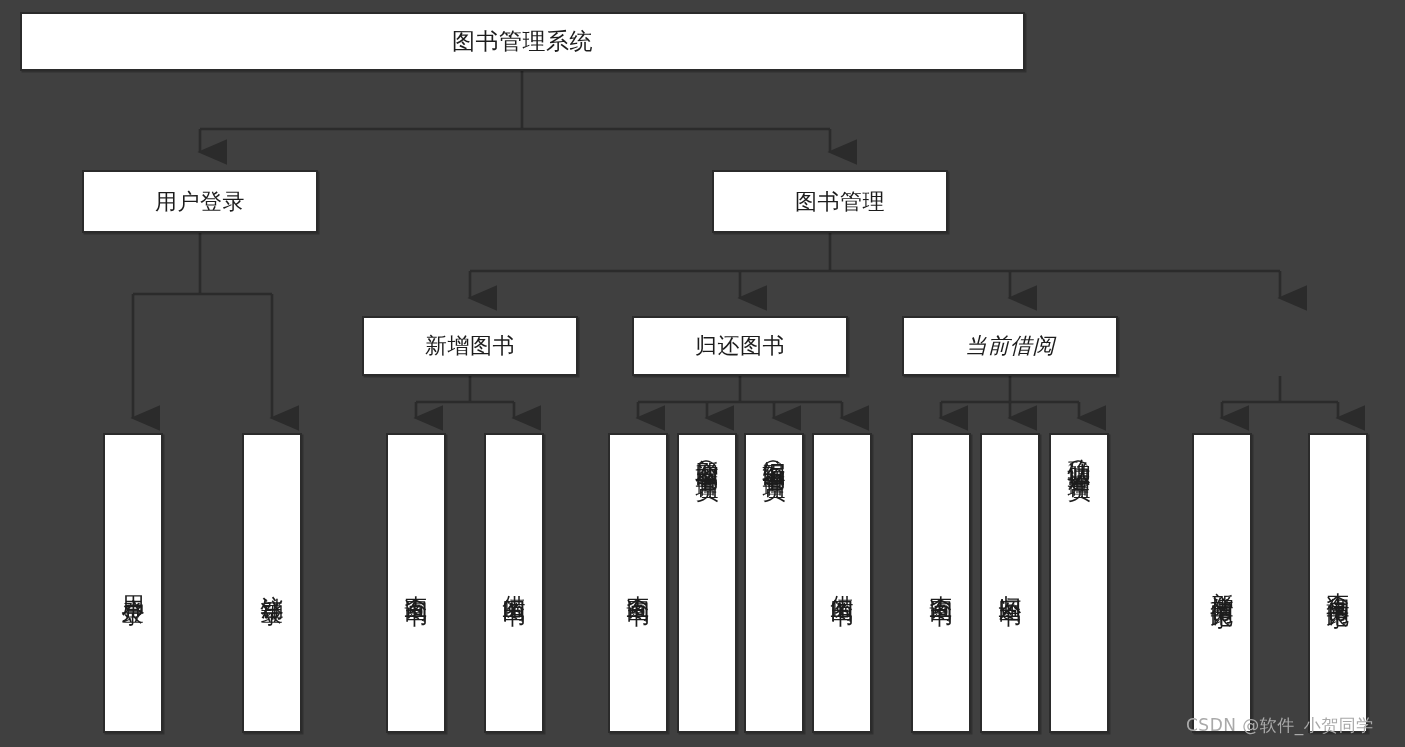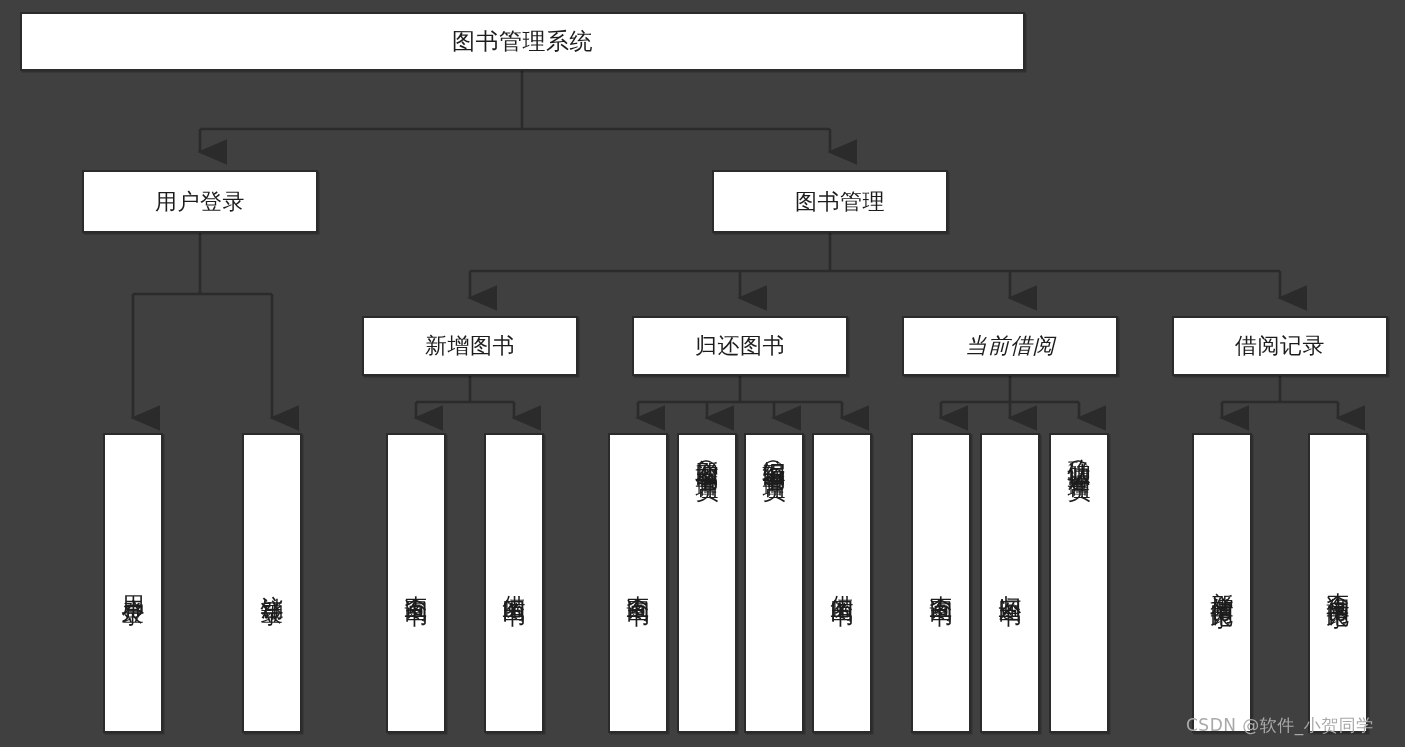--- a/index.html
+++ b/index.html
@@ -141,23 +141,20 @@
 
   <div class="node horizontal" style="left:362px; top:316px; width:216px; height:60px;">
     <span class="label">新增图书</span>
   </div>
   <div class="node horizontal" style="left:632px; top:316px; width:216px; height:60px;">
     <span class="label">归还图书</span>
   </div>
   <div class="node horizontal" style="left:902px; top:316px; width:216px; height:60px;font-style:italic;">
     <span class="label">当前借阅</span>
   </div>
-  <div class="node horizontal" style="left:1172px; top:316px; width:216px; height:60px;">
-    <span class="label">借阅记录</span>
-  </div>
 
   <div class="node vertical mid" style="left:103px; top:433px; width:60px; height:300px;">
     <span class="label">用户登录</span>
   </div>
   <div class="node vertical mid" style="left:242px; top:433px; width:60px; height:300px;">
     <span class="label">注销登录</span>
   </div>
 
   <div class="node vertical mid" style="left:386px; top:433px; width:60px; height:300px;">
     <span class="label">查询图书</span>

